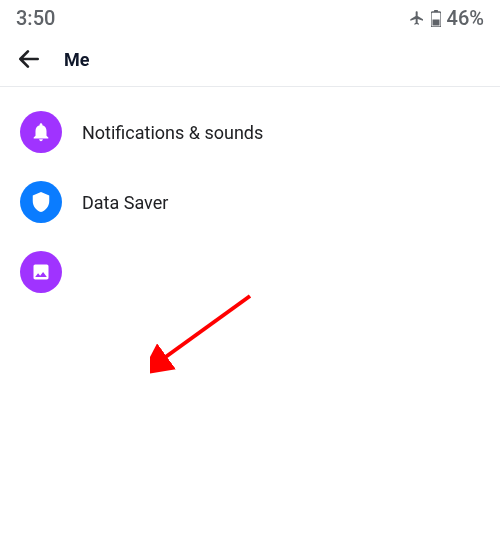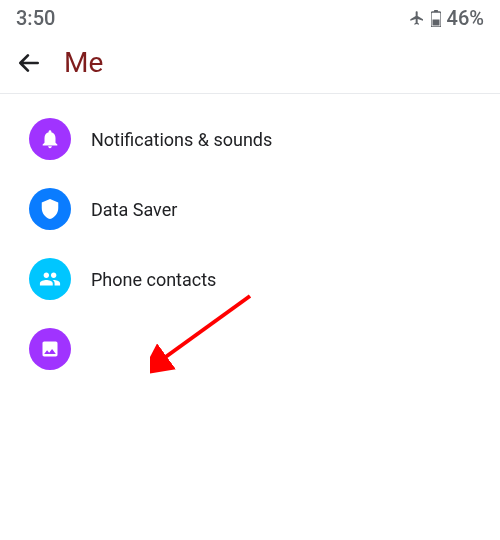--- a/index.html
+++ b/index.html
@@ -39,26 +39,26 @@
       gap: 22px;
       border-bottom: 1px solid #e8eaed;
     }
     .back-arrow {
       display: flex;
       align-items: center;
       justify-content: center;
       cursor: pointer;
     }
     .header-title {
-      font-size: 28px;
-      font-weight: 400;
-      color: #7f1d1d;
+      font-size: 18px;
+      font-weight: 700;
+      color: #0f172a;
     }
     .settings-list {
-      padding: 10px 9px;
+      padding: 10px 0;
     }
     .settings-item {
       display: flex;
       align-items: center;
       padding: 14px 20px;
       cursor: pointer;
     }
     .icon-circle {
       width: 42px;
       height: 42px;
@@ -136,28 +136,20 @@
     <div class="icon-circle icon-blue">
       <svg width="22" height="22" viewBox="0 0 24 24" fill="#ffffff">
         <path d="M12 1L3 5v6c0 5.55 3.84 10.74 9 12 5.16-1.26 9-6.45 9-12V5l-9-4zm-3 13h2v-2H9v2zm0-3h2V8H9v3zm3 3h2V9h-2v5zm3 0h2v-3h-2v3z"></path>
       </svg>
     </div>
     <span class="item-label">Data Saver</span>
   </div>
 
 
 
-  <div class="settings-item">
-    <div class="icon-circle icon-cyan">
-      <svg width="22" height="22" viewBox="0 0 24 24" fill="#ffffff">
-        <path d="M16 11c1.66 0 2.99-1.34 2.99-3S17.66 5 16 5c-1.66 0-3 1.34-3 3s1.34 3 3 3zm-8 0c1.66 0 2.99-1.34 2.99-3S9.66 5 8 5C6.34 5 5 6.34 5 8s1.34 3 3 3zm0 2c-2.33 0-7 1.17-7 3.5V19h14v-2.5c0-2.33-4.67-3.5-7-3.5zm8 0c-.29 0-.62.02-.97.05 1.16.84 1.97 1.97 1.97 3.45V19h6v-2.5c0-2.33-4.67-3.5-7-3.5z"></path>
-      </svg>
-    </div>
-    <span class="item-label">Phone contacts</span>
-  </div>
 
   <div class="settings-item">
     <div class="icon-circle icon-purple">
       <svg width="20" height="20" viewBox="0 0 24 24" fill="#ffffff">
         <path d="M21 19V5c0-1.1-.9-2-2-2H5c-1.1 0-2 .9-2 2v14c0 1.1.9 2 2 2h14c1.1 0 2-.9 2-2zM8.5 13.5l2.5 3.01L14.5 12l4.5 6H5l3.5-4.5z"></path>
       </svg>
     </div>
   </div>
 
 </div>

